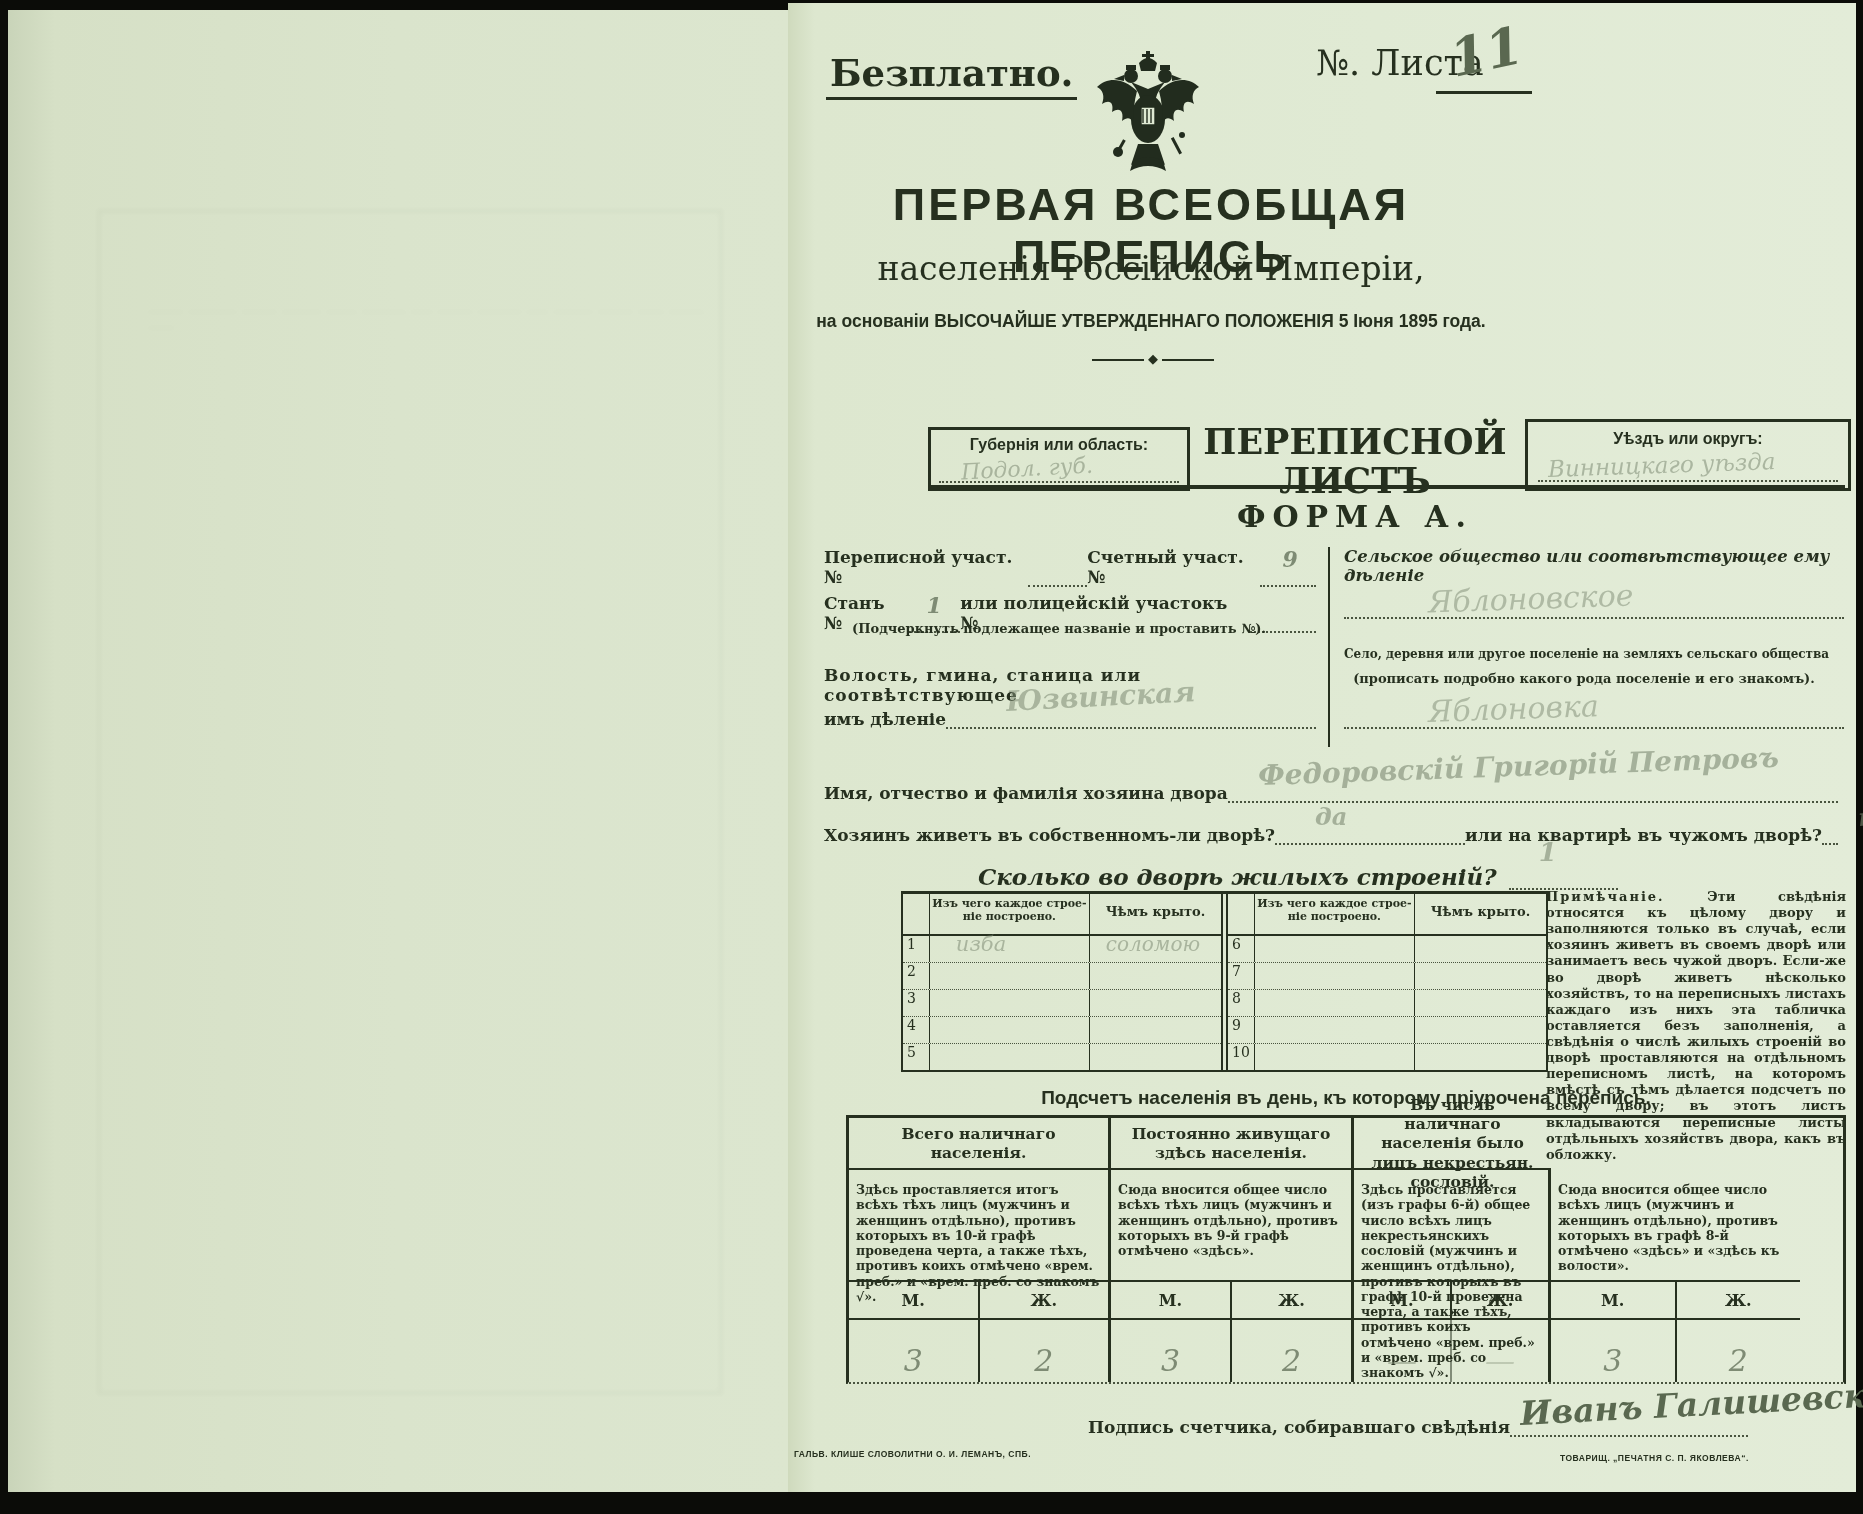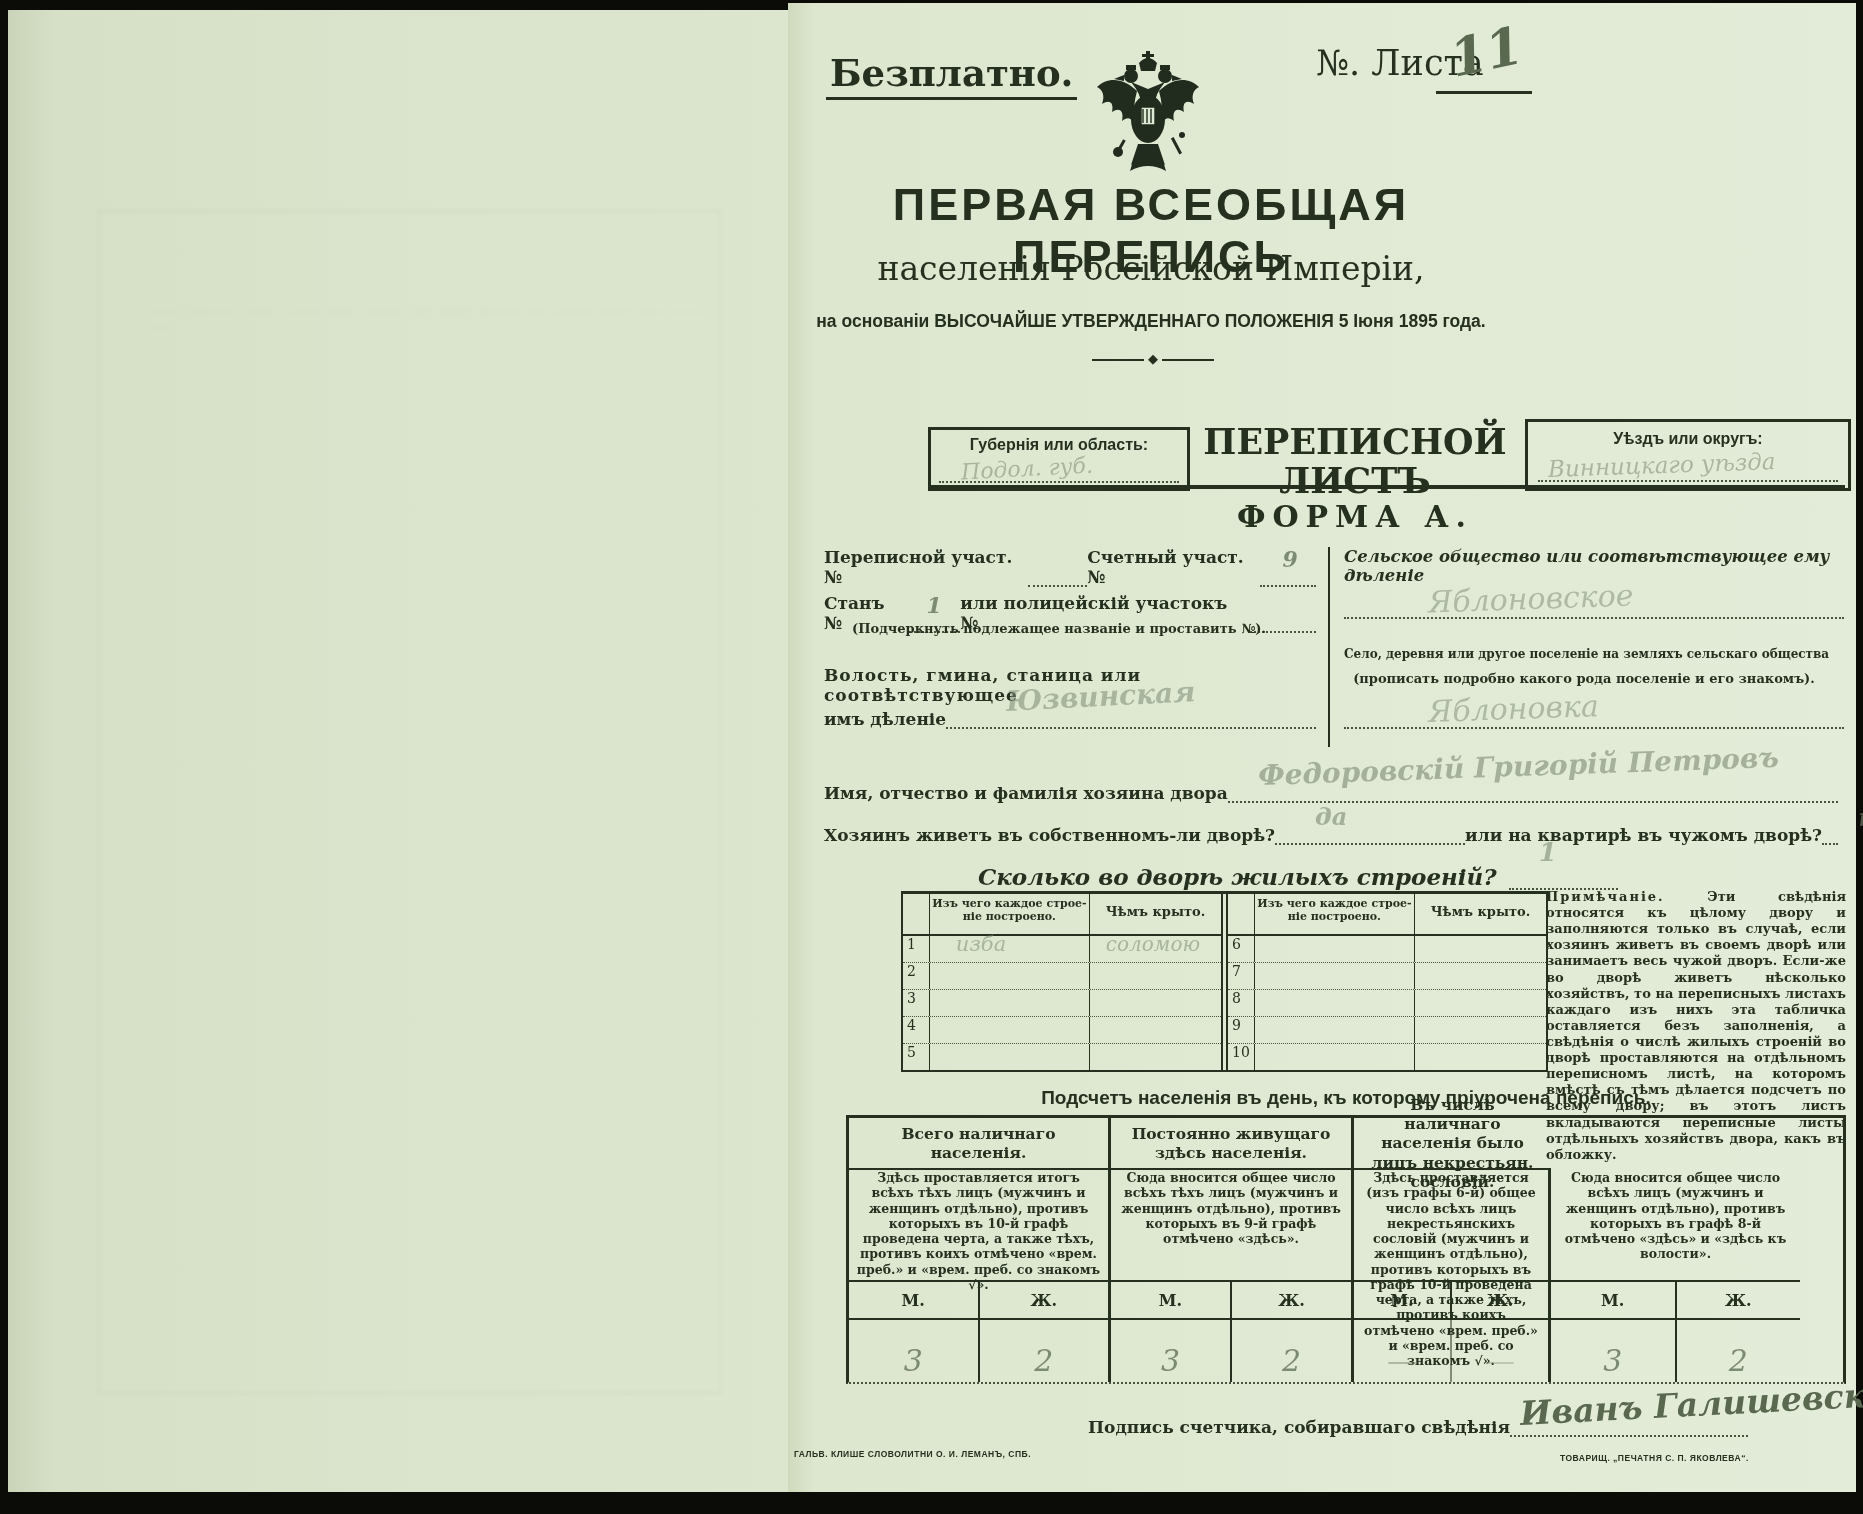--- a/index.html
+++ b/index.html
@@ -38,21 +38,21 @@
   .brow .c3{width:132px;position:relative;}
   
   .ctable{display:flex;flex-direction:column;border:3px solid #26301f;border-bottom:2px dotted #49543f;width:1000px;box-sizing:border-box;}
   .crow{display:flex;}
   .cg{box-sizing:border-box;border-right:3px solid #26301f;}
   .cg:last-child{border-right:none;}
   .cg1{width:262px;} .cg2{width:243px;} .cg3{width:197px;} .cg4{width:249px;}
   .ct-title{height:52px;border-bottom:2px solid #26301f;display:flex;align-items:center;justify-content:center;
      font-size:15.5px;font-weight:bold;text-align:center;line-height:1.25;padding:0 6px;}
   .ct-desc{height:112px;border-bottom:2px solid #26301f;font-size:12.5px;font-weight:bold;
-     text-align:center;line-height:1.22;padding:0 7px;box-sizing:border-box;}
+     line-height:1.22;padding:12px 7px;box-sizing:border-box;}
   .ct-mzh{height:38px;border-bottom:2px solid #26301f;display:flex;}
   .ct-mzh span{width:50%;display:flex;align-items:center;justify-content:center;font-weight:bold;font-size:16px;}
   .ct-mzh span:first-child{border-right:2px solid #26301f;}
   .ct-data{height:62px;display:flex;}
   .ct-data span{width:50%;display:flex;align-items:flex-end;justify-content:center;font-size:30px;padding-bottom:4px;}
   .ct-data span:first-child{border-right:2px solid #26301f;}
   
   #note p{margin:0;font-size:13px;font-weight:bold;line-height:1.24;text-align:justify;}
   .orn-line{display:inline-block;width:52px;border-top:2px solid #26301f;margin:0 4px;vertical-align:middle;}
 </style>

